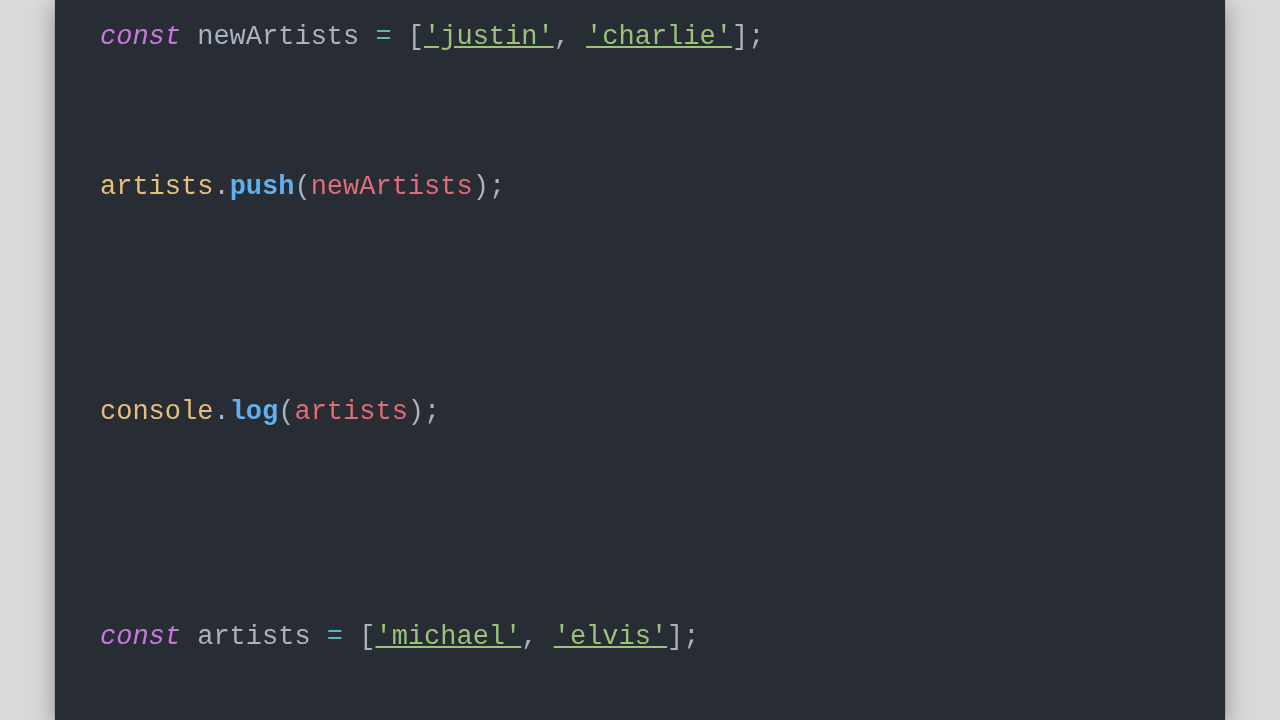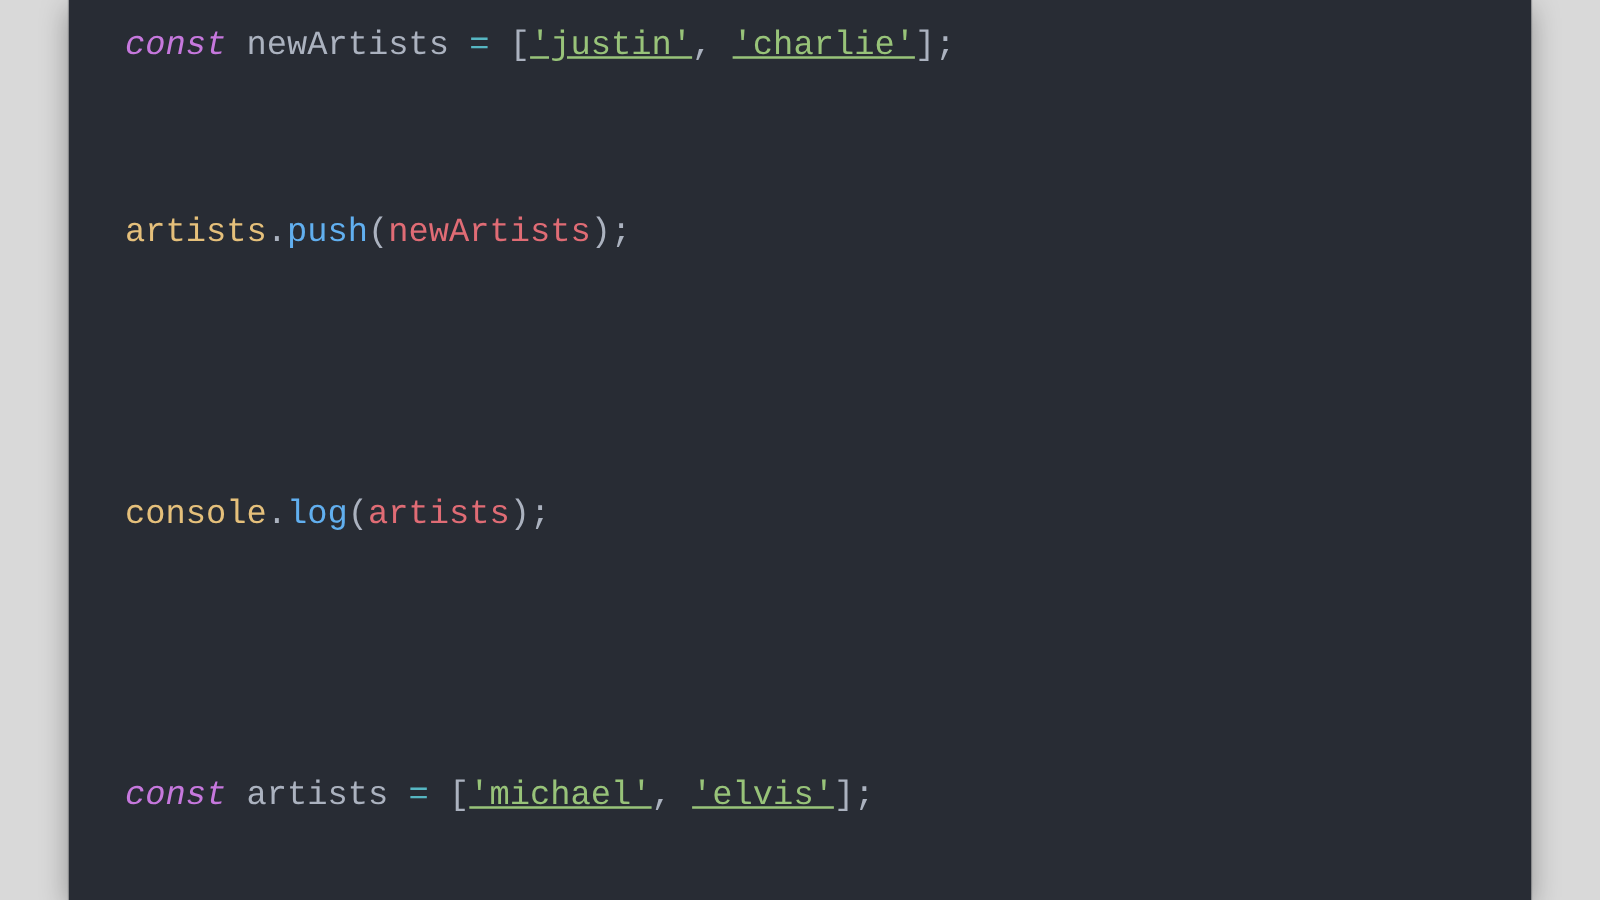--- a/index.html
+++ b/index.html
@@ -25,21 +25,21 @@
     padding: 0 0 0 45px;
     font-family: inherit;
     font-size: 27px;
     line-height: 75px;
     color: #abb2bf;
     white-space: pre;
   }
   .kw    { color: #c678dd; font-style: italic; }   
   .var   { color: #e5c07b; }                         
   .varr  { color: #e06c75; }                         
-  .fn    { color: #61afef; }                         
+  .fn    { color: #61afef; font-weight: bold; }                         
   .op    { color: #56b6c2; }                         
   .str   { color: #98c379; text-decoration: underline; }                         
   .punc  { color: #abb2bf; }                         
   .plain { color: #abb2bf; }
 </style>
 </head>
 <body>
 
 <div class="frame">
 <pre class="code"><span><span class="kw">const</span> <span class="plain">newArtists</span> <span class="op">=</span> <span class="punc">[</span><span class="str">'justin'</span><span class="punc">,</span> <span class="str">'charlie'</span><span class="punc">]</span><span class="punc">;</span></span>

